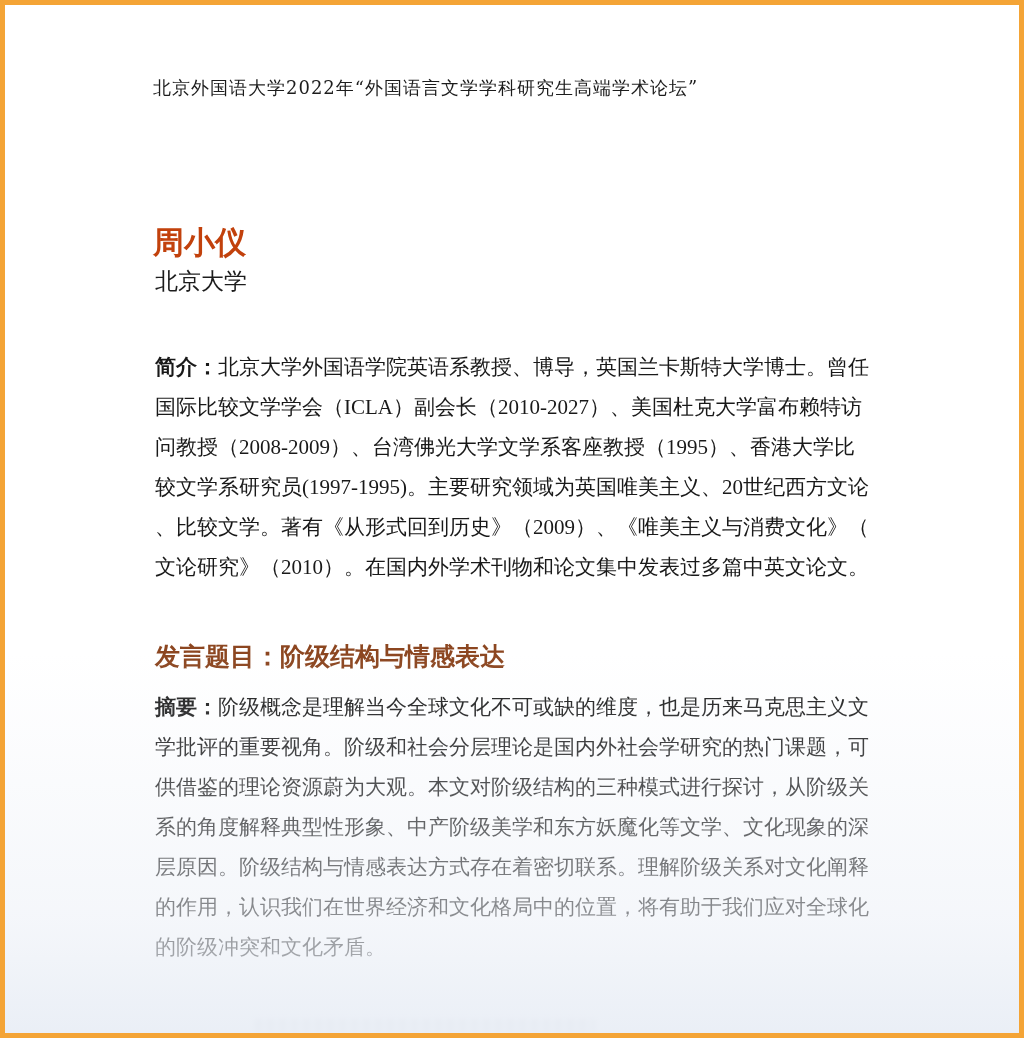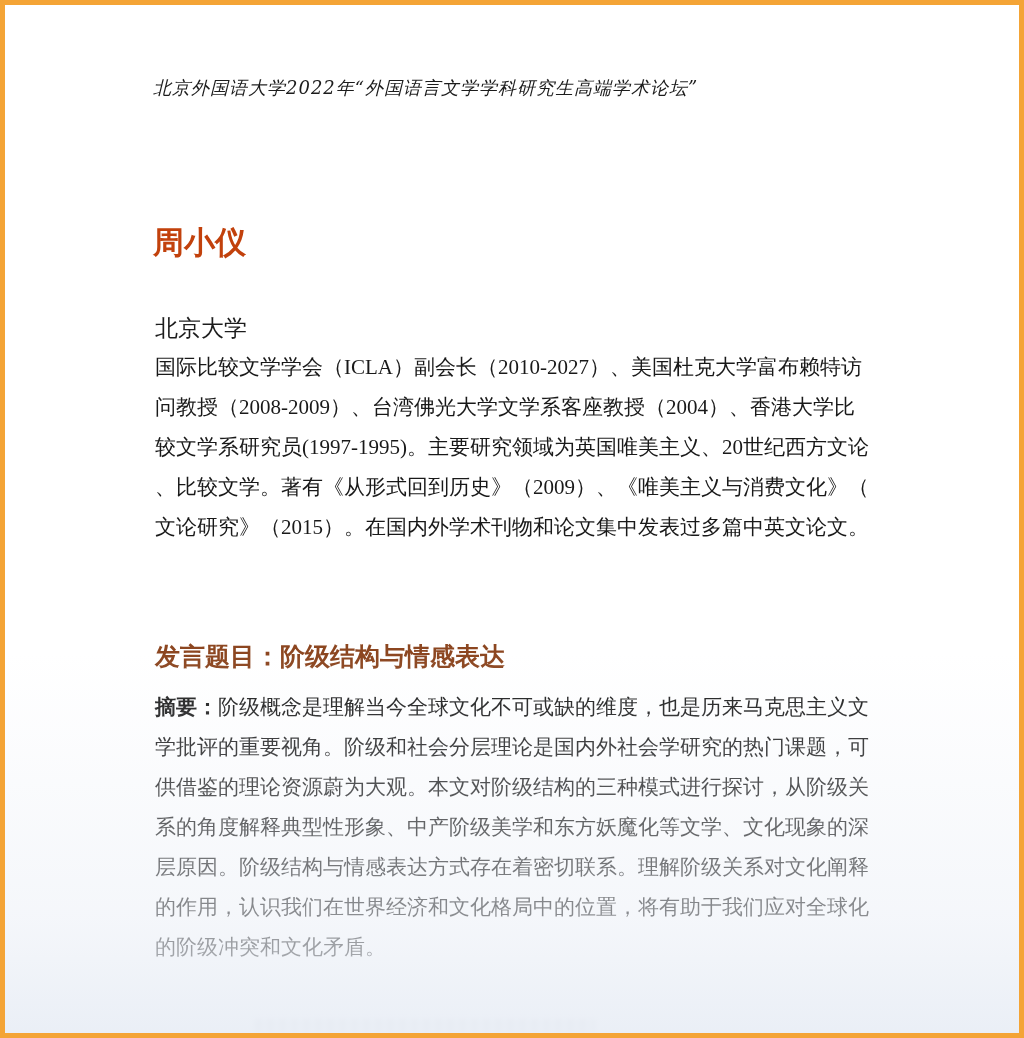--- a/index.html
+++ b/index.html
@@ -20,21 +20,20 @@
   .page::after {
     content: "";
     position: absolute;
     left: 0; right: 0; bottom: 0; height: 380px;
     background: linear-gradient(to bottom, rgba(238,241,247,0) 0%, rgba(236,240,247,0.55) 70%, rgba(232,237,245,0.9) 100%);
     pointer-events: none;
   }
   .banner {
     position: absolute; left: 148px; top: 70px;
     font-family: "DejaVu Serif", "Liberation Serif", serif;
-    font-style: italic;
     font-size: 18px; line-height: 26px;
     color: #1c1c1c;
     letter-spacing: 1px;
     white-space: nowrap;
   }
   .heading {
     position: absolute; left: 163px; top: 124px;
     display: flex; align-items: center;
     font-family: "Liberation Sans", "DejaVu Sans", sans-serif;
     font-weight: bold;
@@ -54,21 +53,20 @@
     font-size: 31px; line-height: 40px;
     color: #c2410c;
     white-space: nowrap;
   }
   .speaker-affiliation {
     position: absolute; left: 150px; top: 260px;
     font-family: "Liberation Sans", "DejaVu Sans", sans-serif;
     font-size: 23px; line-height: 32px;
     color: #1c1c1c;
     white-space: nowrap;
-    margin-top: 47px;
   }
   .para {
     position: absolute; left: 150px;
     font-size: 21px; line-height: 40px;
     color: #191919;
     white-space: nowrap;
   }
   .para .p-label { font-weight: bold; }
   .intro-para { top: 342px; }
   .abstract-para { top: 682px; }
@@ -98,25 +96,28 @@
   <div class="page">
 
     <div class="banner">北京外国语大学2022年“外国语言文学学科研究生高端学术论坛”</div>
 
 
     <div class="speaker-name">周小仪</div>
 
     <div class="speaker-affiliation">北京大学</div>
 
     <div class="para intro-para">
+      <div>
+        <span class="p-label">简介：</span><span>北京大学外国语学院英语系教授、博导，英国兰卡斯特大学博士。曾任</span>
+      </div>
       <div>国际比较文学学会（ICLA）副会长（2010-2027）、美国杜克大学富布赖特访</div>
-      <div>问教授（2008-2009）、台湾佛光大学文学系客座教授（2004）、香港大学比</div>
+      <div>问教授（2008-2009）、台湾佛光大学文学系客座教授（1995）、香港大学比</div>
       <div>较文学系研究员(1997-1995)。主要研究领域为英国唯美主义、20世纪西方文论</div>
       <div>、比较文学。著有《从形式回到历史》（2009）、《唯美主义与消费文化》（</div>
-      <div>文论研究》（2015）。在国内外学术刊物和论文集中发表过多篇中英文论文。</div>
+      <div>文论研究》（2010）。在国内外学术刊物和论文集中发表过多篇中英文论文。</div>
     </div>
 
     <div class="talk-heading">
       <span>发言题目：</span><span>阶级结构与情感表达</span>
     </div>
 
     <div class="para abstract-para">
       <div>
         <span class="p-label">摘要：</span><span>阶级概念是理解当今全球文化不可或缺的维度，也是历来马克思主义文</span>
       </div>

